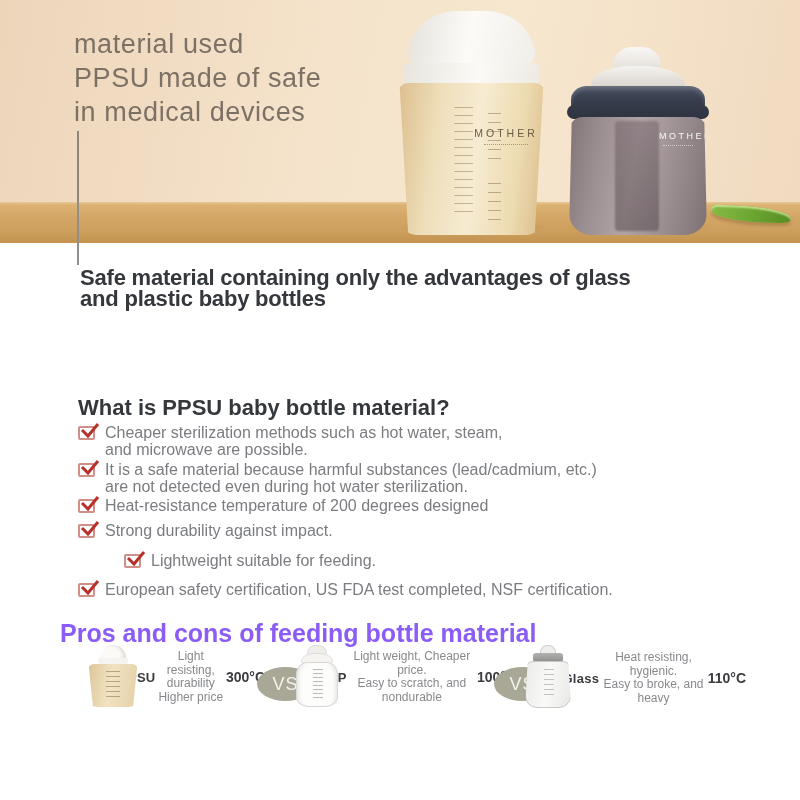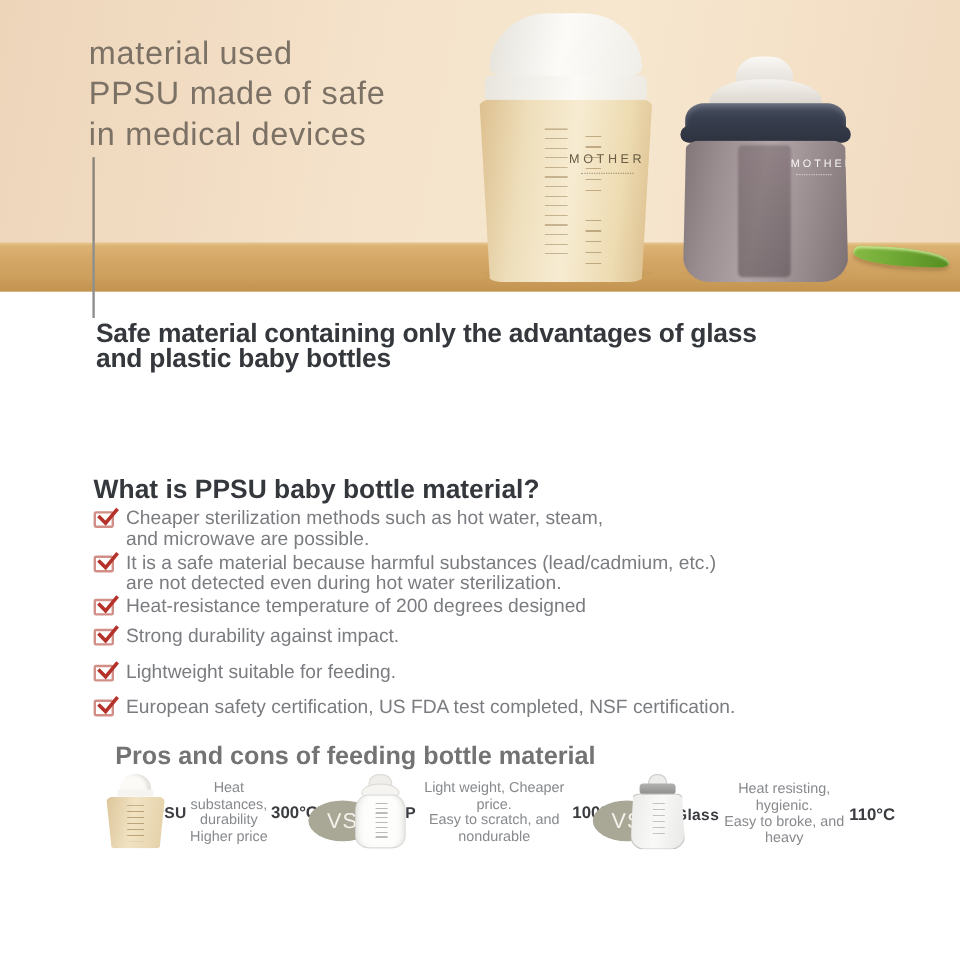--- a/index.html
+++ b/index.html
@@ -77,28 +77,28 @@
   .intro-heading { position:absolute; left:80px; top:267px; font-size:22px; line-height:21px;
     font-weight:bold; color:#34373b; letter-spacing:-.2px; }
   .intro-body { position:absolute; left:80px; top:313px; font-size:15.5px; line-height:18.5px;
     color:#84868a; }
 
   .features-heading { position:absolute; left:78px; top:395px; font-size:22px;
     font-weight:bold; color:#34373b; }
   .checklist { position:absolute; left:78px; top:424px; width:690px; }
   .chk-item { display:flex; gap:10px; }
   .chk-i1 { margin-bottom:3px; } .chk-i2 { margin-bottom:2px; } .chk-i3 { margin-bottom:8px; }
-  .chk-i4 { margin-bottom:13px; } .chk-i5 { margin-bottom:12px; }
+  .chk-i4 { margin-bottom:13px; } .chk-i5 { margin-bottom:12px;margin-left:46px; }
   .chk-box { position:relative; flex:0 0 auto; width:17px; height:14px; margin-top:2px;
     border:2px solid #d18f88; border-radius:2px; background:#fff; }
   .chk-mark { position:absolute; left:0px; top:-6px; width:20px; height:17px; }
   .chk-text { font-size:16px; line-height:17px; color:#7a7c80; }
 
-  .comparison-heading { position:absolute; left:96px; top:619px; font-size:21px;
-    font-weight:bold; color:#737373; }
+  .comparison-heading { position:absolute; left:60px; top:619px; font-size:25px;
+    font-weight:bold; color:#8b5cf6; }
 
   .mat-col { position:absolute; top:645px; display:flex; flex-direction:row; align-items:center; }
   .mat-col1 { left:85px;  width:180px; }
   .mat-col2 { left:294px; width:222px; }
   .mat-col3 { left:524px; width:222px; }
   .mat-name { margin-top:3px; font-size:13px; font-weight:bold; color:#3a3c40; letter-spacing:.3px; }
   .mat-desc { margin-top:2px; font-size:12px; line-height:13.5px; color:#87898c; text-align:center; }
   .mat-temp { margin-top:1px; font-size:14px; font-weight:bold; color:#3a3c40; }
 
   .vs-badge { position:absolute; top:667px; width:57px; height:34px; border-radius:50%;
@@ -259,21 +259,21 @@
 
   <div class="mat-col mat-col1">
     <div class="mini mini-ppsu">
       <div class="mp-cap"></div>
       <div class="mp-collar"></div>
       <div class="mp-body"></div>
       <div class="mp-ticks"></div>
     </div>
     <div class="mat-name">PPSU</div>
     <div class="mat-desc">
-      <div>Heat substances,</div>
+      <div>Light resisting,</div>
       <div>durability Higher price</div>
     </div>
     <div class="mat-temp">300°C</div>
   </div>
 
   <div class="vs-badge vs-1">VS</div>
 
   <div class="mat-col mat-col2">
     <div class="mini mini-pp">
       <div class="pp-nipple"></div>

